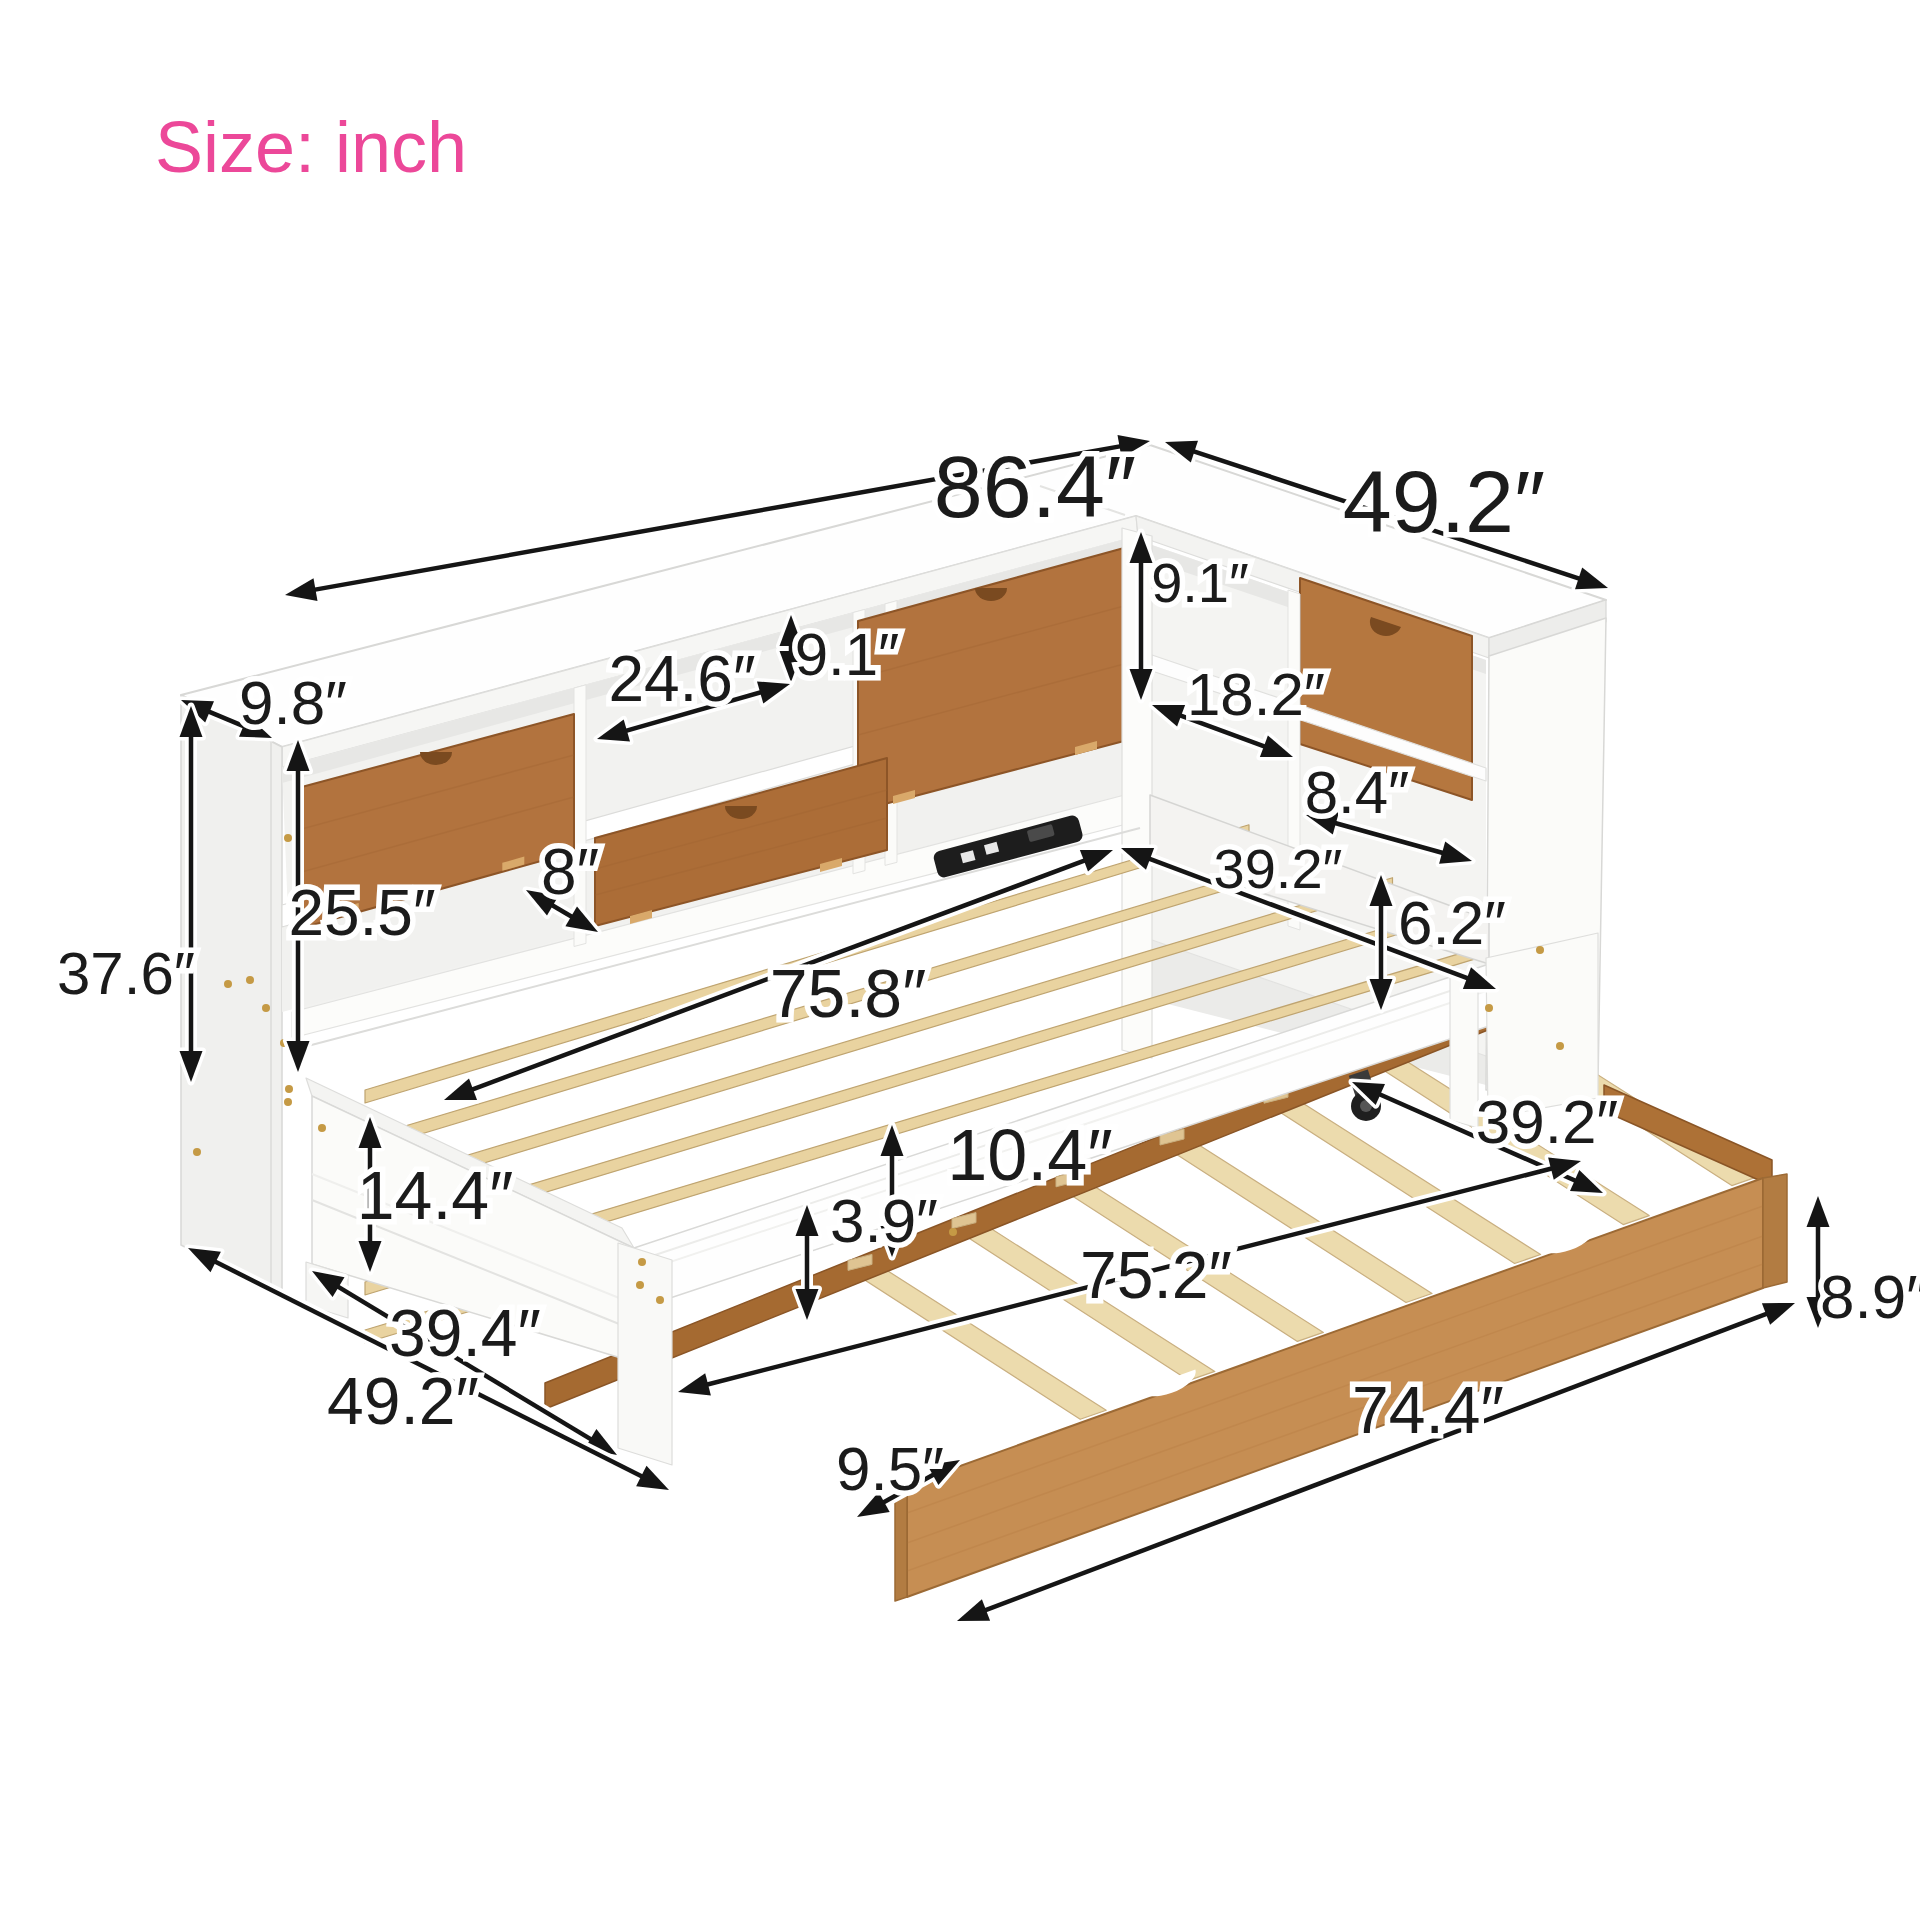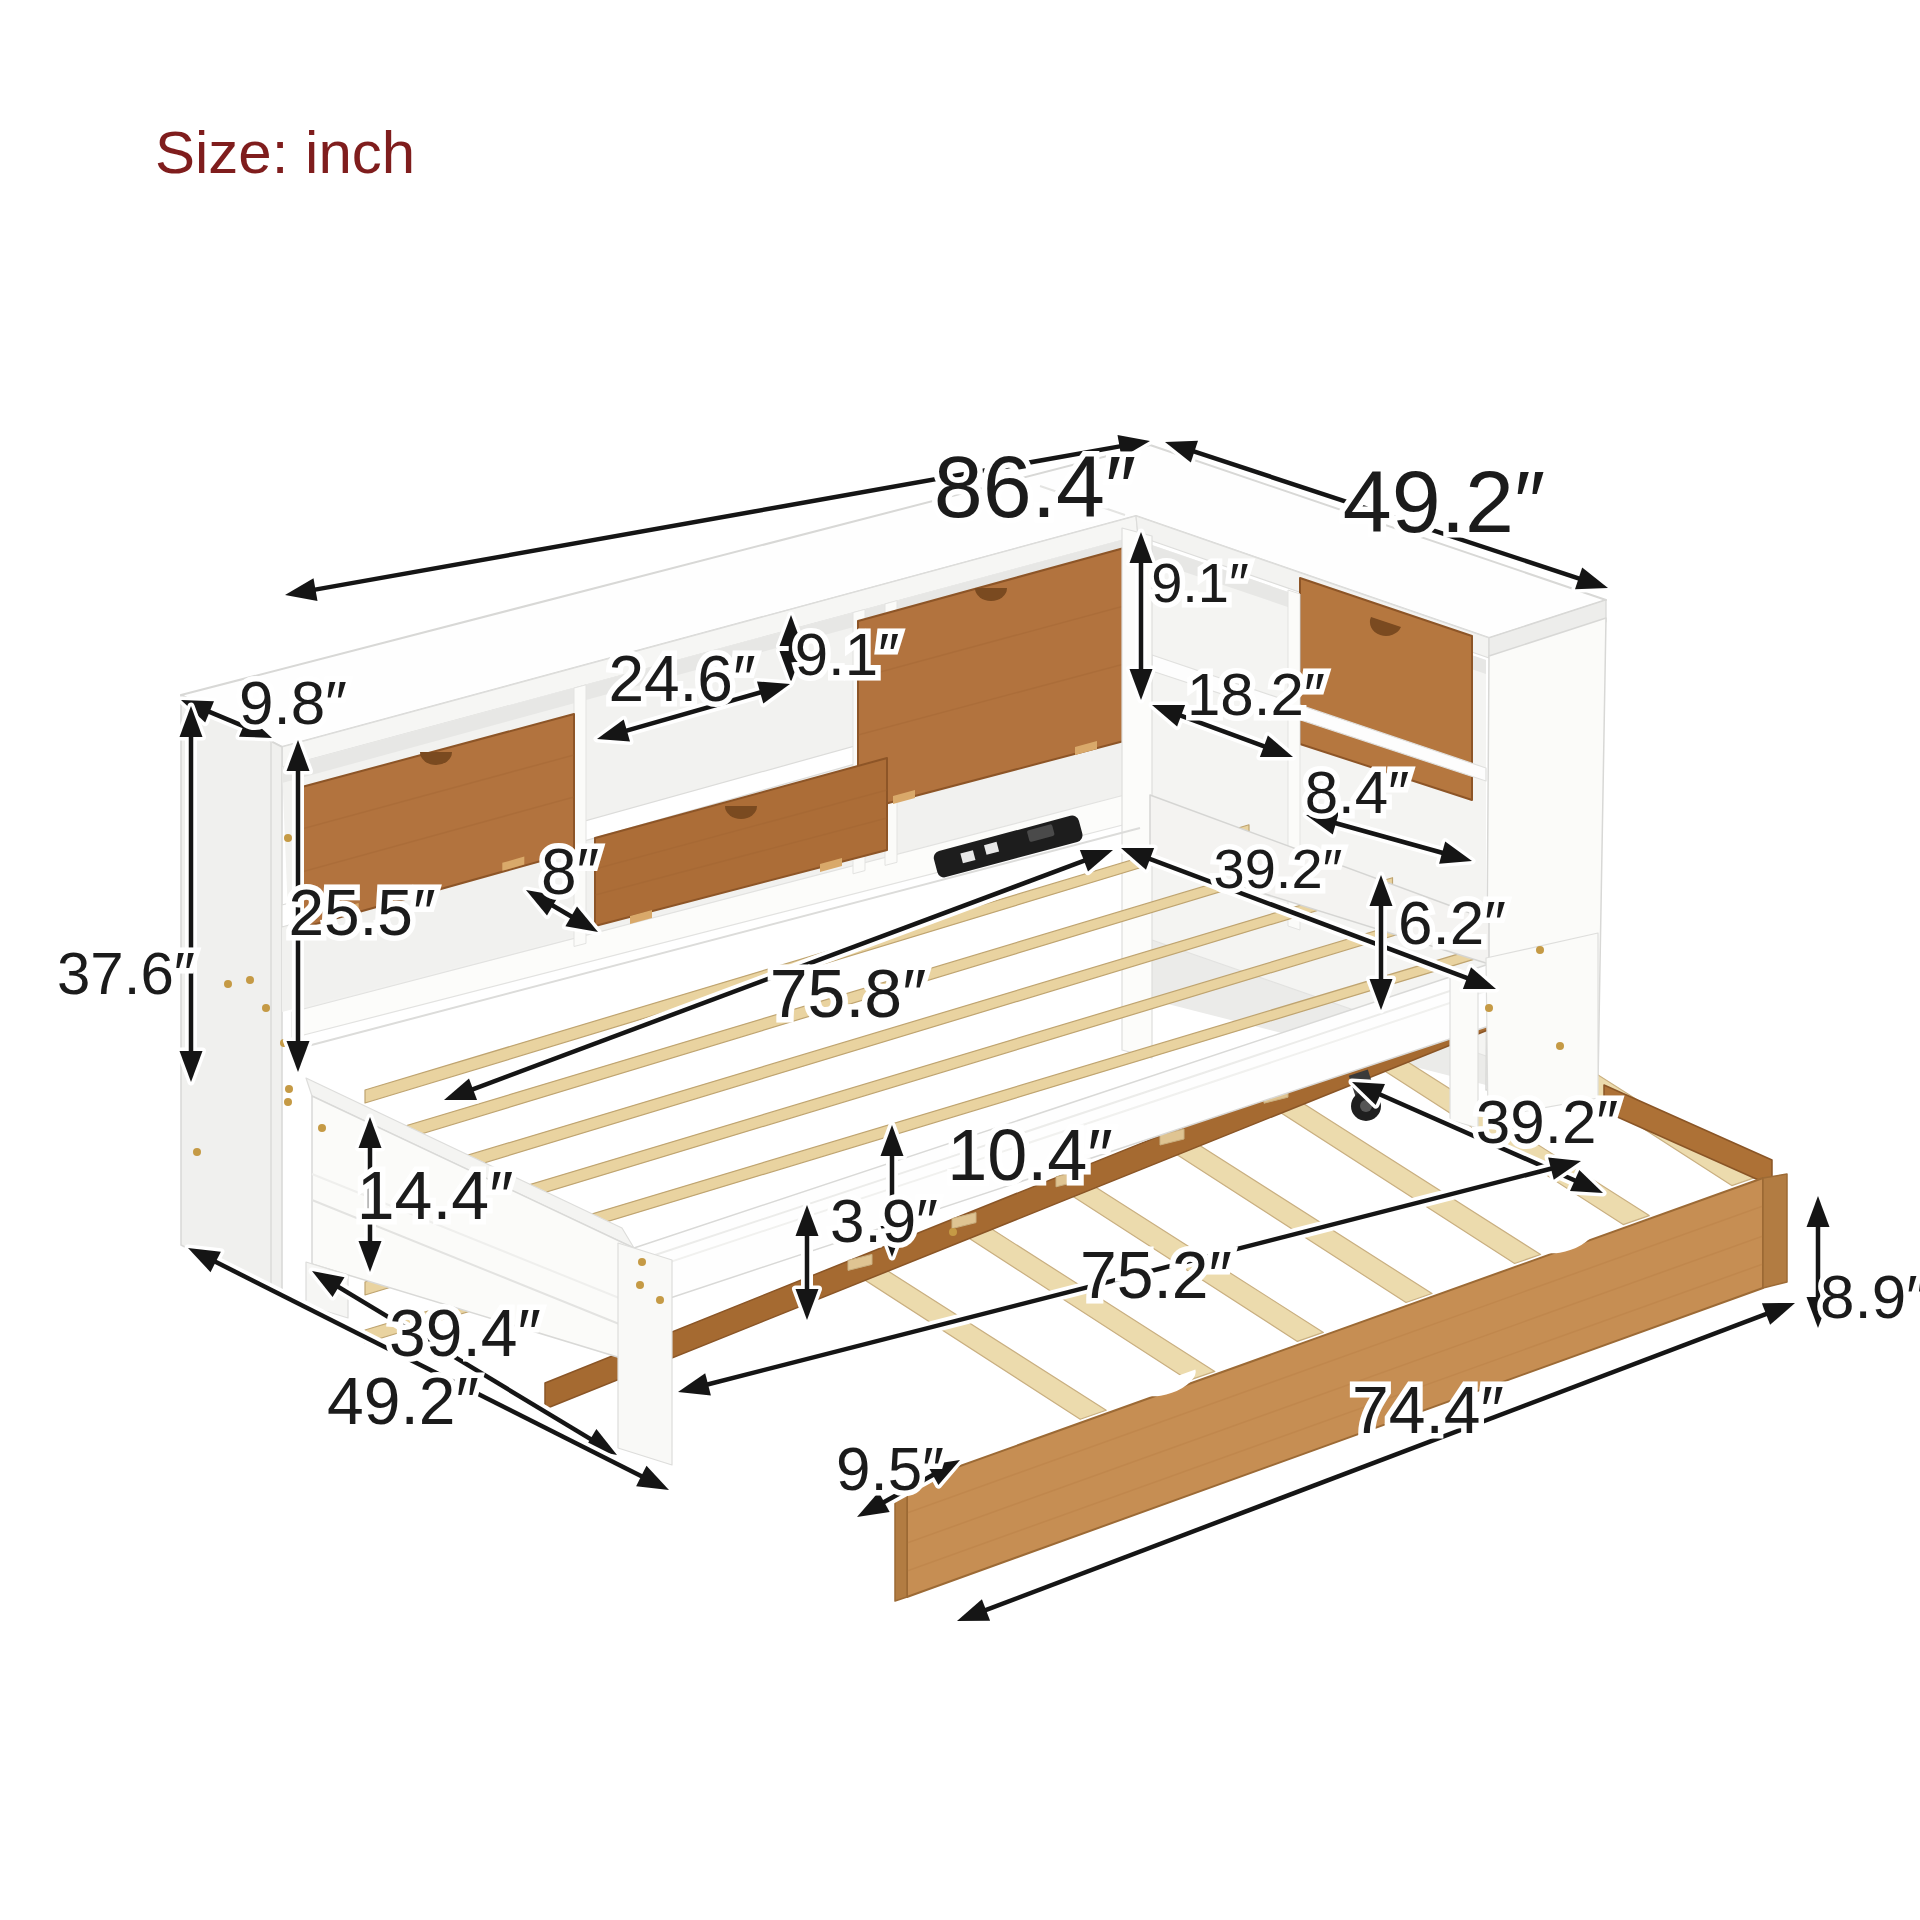--- a/index.html
+++ b/index.html
@@ -1,16 +1,16 @@
 <!DOCTYPE html>
 <html><head><meta charset="utf-8">
 <style>
 html,body{margin:0;padding:0;background:#ffffff;}
-.title{position:absolute;left:155px;top:118px;font-family:"Liberation Sans",sans-serif;
-font-size:60px;color:#7f1d1d;letter-spacing:0px;}
+.title{position:absolute;left:155px;top:106px;font-family:"Liberation Sans",sans-serif;
+font-size:72px;color:#ec4899;letter-spacing:0px;}
 </style></head>
 <body>
 <div class="title">Size: inch</div>
 <svg width="1920" height="1920" viewBox="0 0 1920 1920">
 <polygon points="181.0,695.0 1150.0,445.0 1606.0,600.0 1489.0,638.0 1136.0,516.0 282.0,747.0" fill="#fefefe" stroke="#d8d8d6" stroke-width="2" stroke-linejoin="round"></polygon>
 <line x1="1040.0" y1="486.0" x2="1125.0" y2="515.0" stroke="#e4e4e2" stroke-width="2"></line>
 <polygon points="282.0,747.0 1136.0,516.0 1138.0,536.0 282.0,767.0" fill="#f6f6f4" stroke="#dddddb" stroke-width="1.2" stroke-linejoin="round"></polygon>
 <polygon points="1136.0,516.0 1489.0,638.0 1489.0,658.0 1138.0,536.0" fill="#f3f3f1" stroke="#dddddb" stroke-width="1.2" stroke-linejoin="round"></polygon>
 <polygon points="1489.0,638.0 1606.0,600.0 1606.0,622.0 1489.0,658.0" fill="#ededeb" stroke="#d8d8d6" stroke-width="1.2" stroke-linejoin="round"></polygon>
 <polygon points="181.0,695.0 282.0,747.0 282.0,1297.0 181.0,1245.0" fill="#f0f0ee" stroke="#d8d8d6" stroke-width="1.5" stroke-linejoin="round"></polygon>

